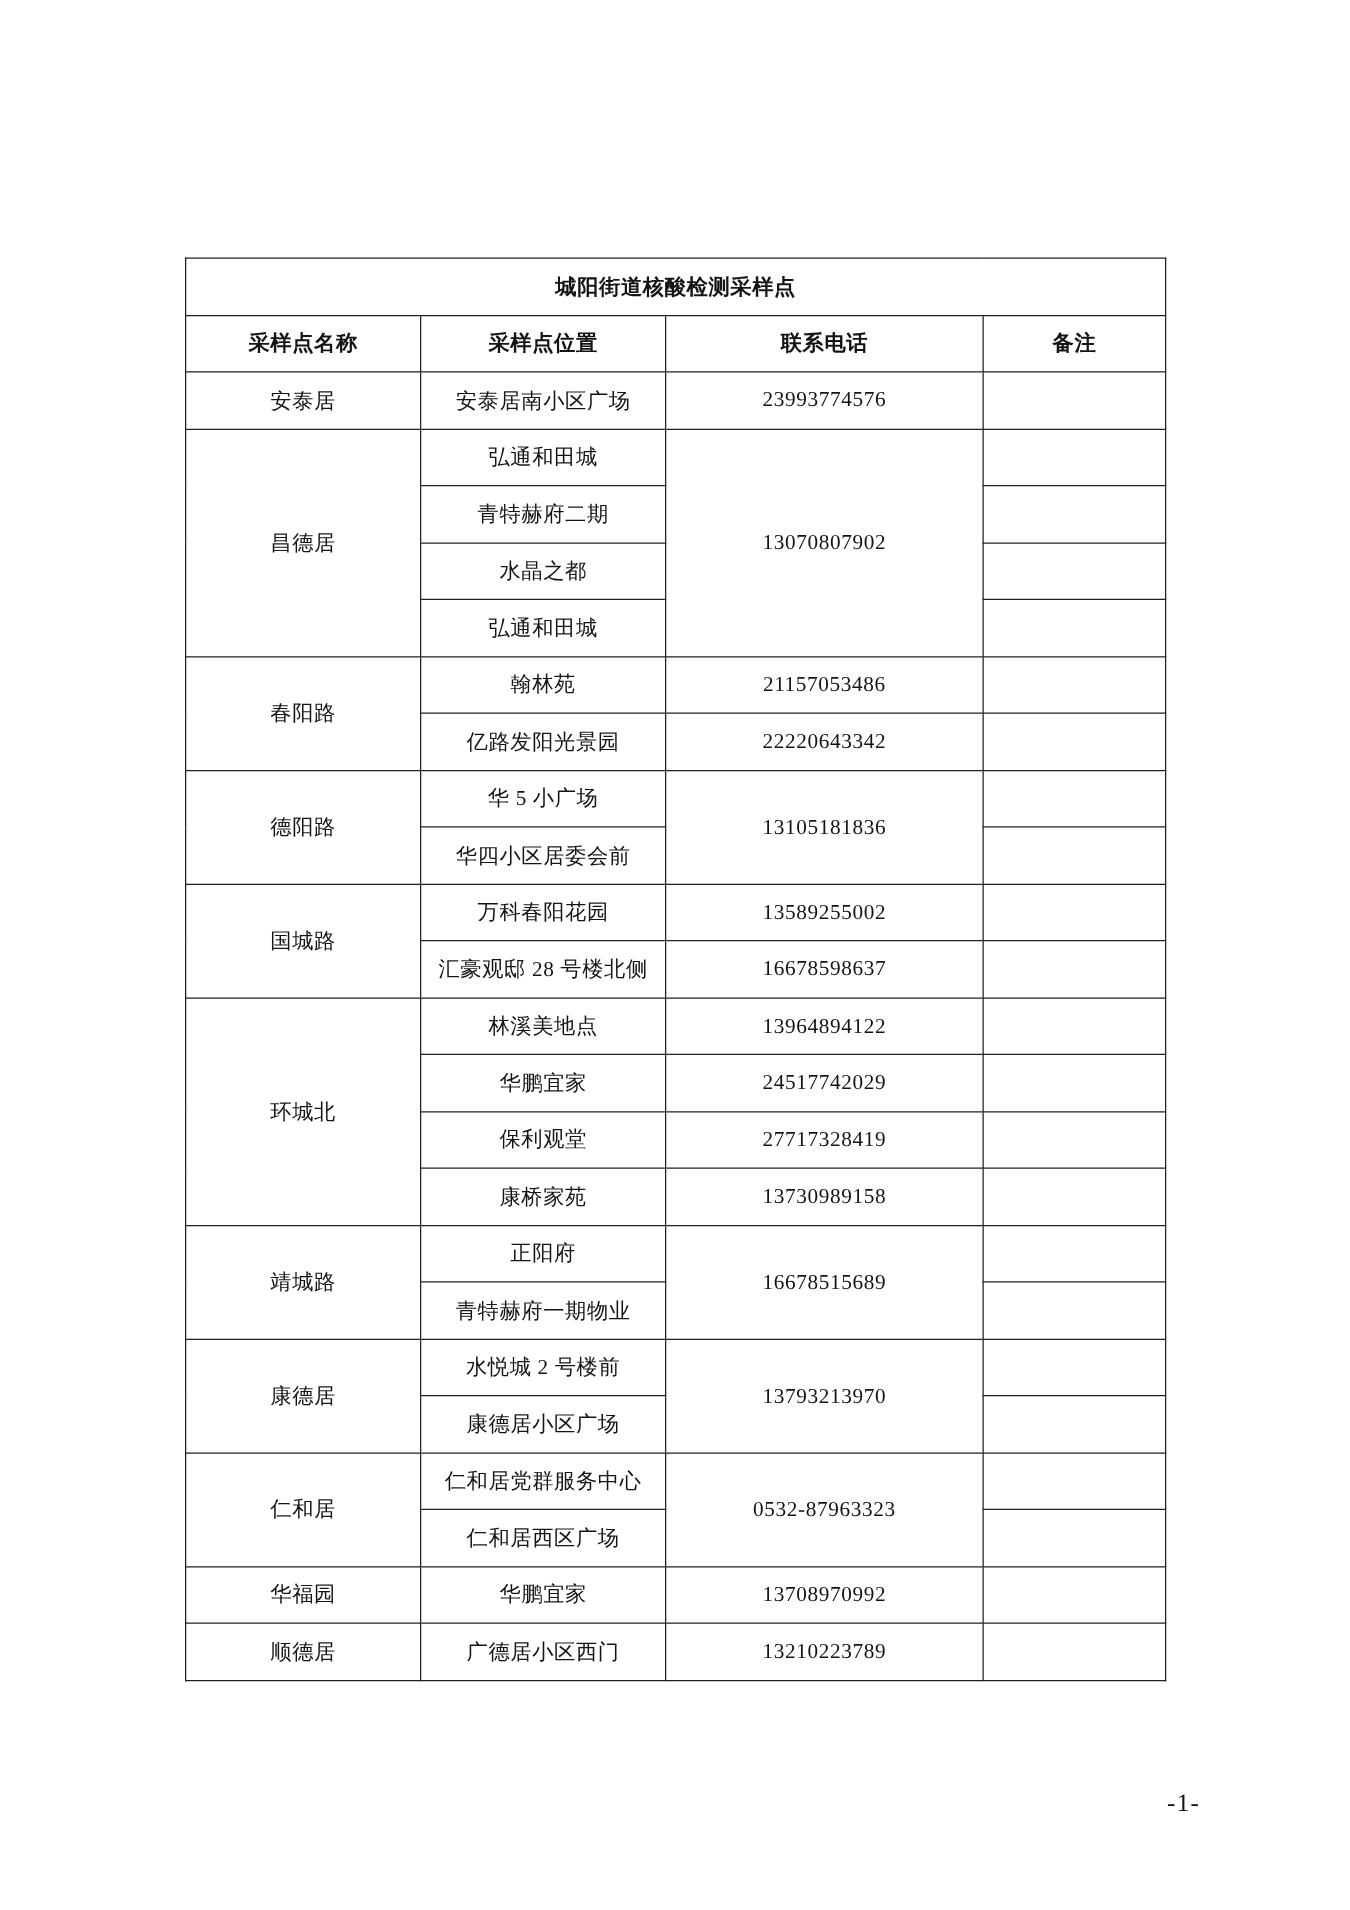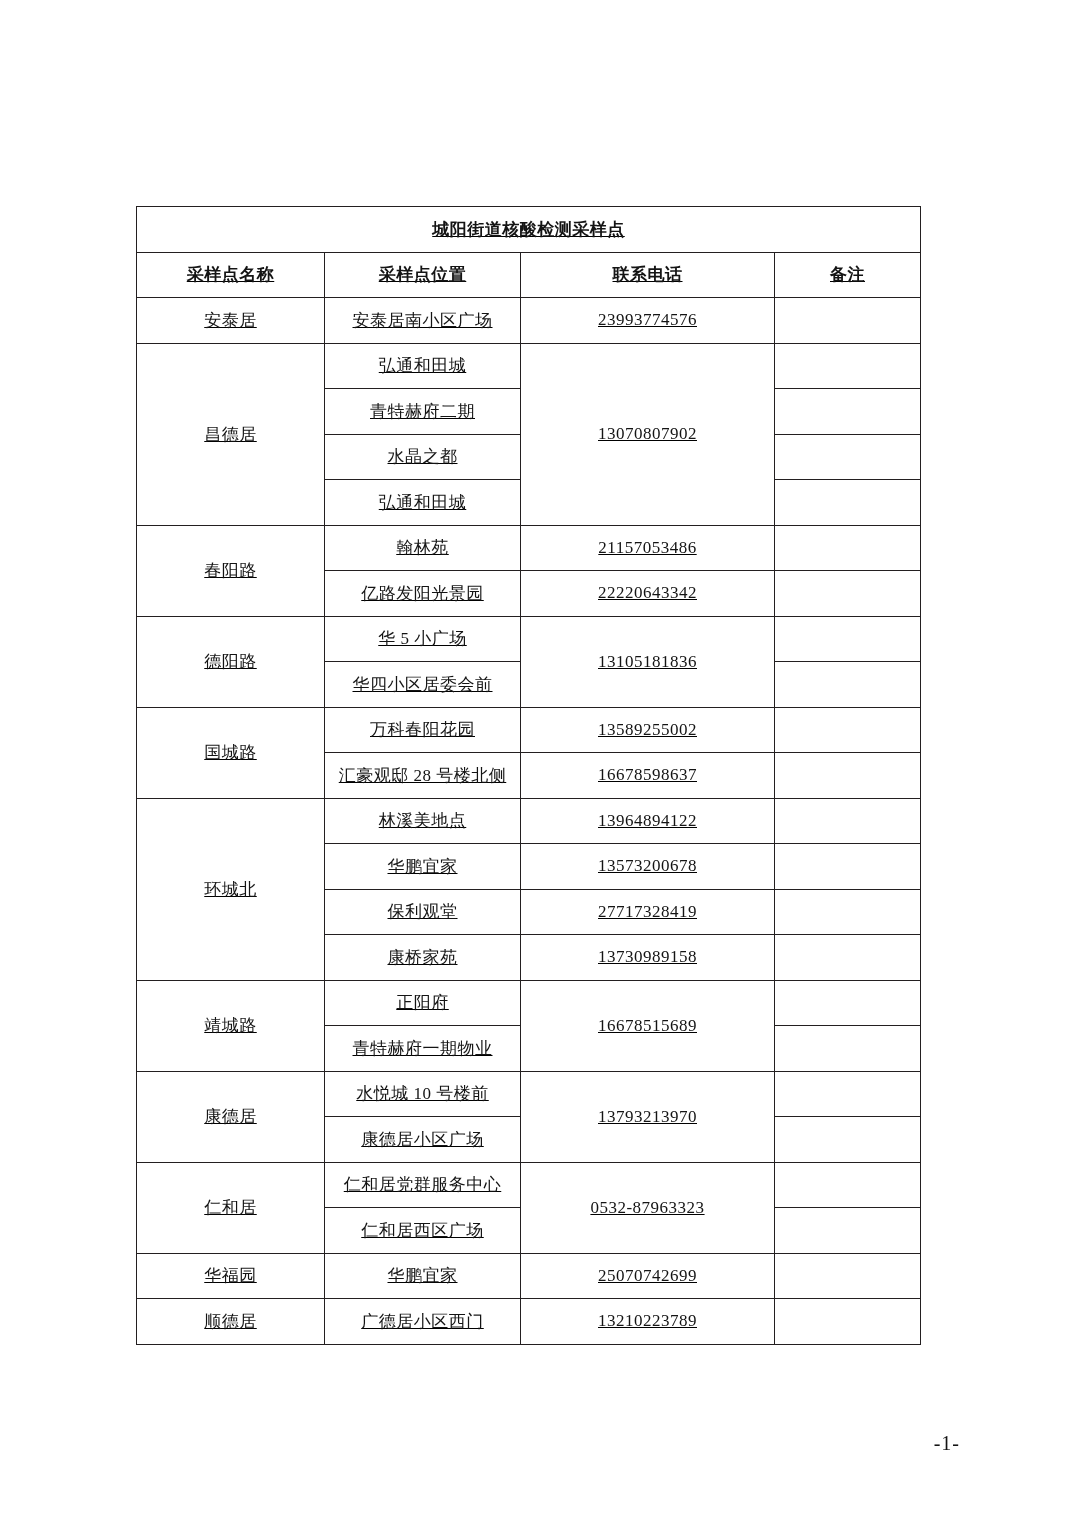--- a/index.html
+++ b/index.html
@@ -15,24 +15,23 @@
     position: relative;
   }
   .page {
     position: relative;
     width: 1080px;
     height: 1528px;
     box-sizing: border-box;
   }
   .doc-table-wrap {
     position: absolute;
-    left: 136px;
+    left: 148px;
     top: 206px;
     width: 784px;
-    text-decoration: underline;
   }
   table.doc-table {
     border-collapse: collapse;
     width: 784px;
     table-layout: fixed;
   }
   table.doc-table td {
     border: 1px solid #231f20;
     text-align: center;
     vertical-align: middle;
@@ -153,21 +152,21 @@
             <td></td>
           </tr>
           <tr>
             <td rowspan="4">环城北</td>
             <td>林溪美地点</td>
             <td class="tel-cell">13964894122</td>
             <td></td>
           </tr>
           <tr>
             <td>华鹏宜家</td>
-            <td class="tel-cell">13573200678</td>
+            <td class="tel-cell">24517742029</td>
             <td></td>
           </tr>
           <tr>
             <td>保利观堂</td>
             <td class="tel-cell">27717328419</td>
             <td></td>
           </tr>
           <tr>
             <td>康桥家苑</td>
             <td class="tel-cell">13730989158</td>
@@ -178,42 +177,42 @@
             <td>正阳府</td>
             <td class="tel-cell" rowspan="2">16678515689</td>
             <td></td>
           </tr>
           <tr>
             <td>青特赫府一期物业</td>
             <td></td>
           </tr>
           <tr>
             <td rowspan="2">康德居</td>
-            <td>水悦城 10 号楼前</td>
+            <td>水悦城 2 号楼前</td>
             <td class="tel-cell" rowspan="2">13793213970</td>
             <td></td>
           </tr>
           <tr>
             <td>康德居小区广场</td>
             <td></td>
           </tr>
           <tr>
             <td rowspan="2">仁和居</td>
             <td>仁和居党群服务中心</td>
             <td class="tel-cell" rowspan="2">0532-87963323</td>
             <td></td>
           </tr>
           <tr>
             <td>仁和居西区广场</td>
             <td></td>
           </tr>
           <tr>
             <td rowspan="1">华福园</td>
             <td>华鹏宜家</td>
-            <td class="tel-cell">25070742699</td>
+            <td class="tel-cell">13708970992</td>
             <td></td>
           </tr>
           <tr>
             <td rowspan="1">顺德居</td>
             <td>广德居小区西门</td>
             <td class="tel-cell">13210223789</td>
             <td></td>
           </tr>
         </tbody>
     </table>

